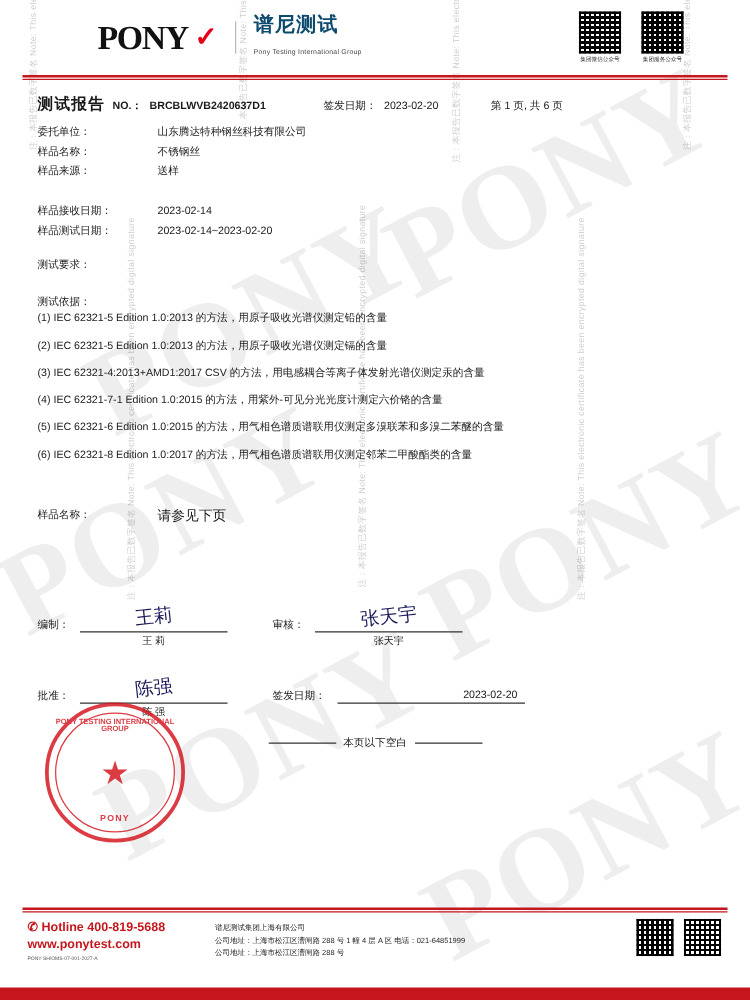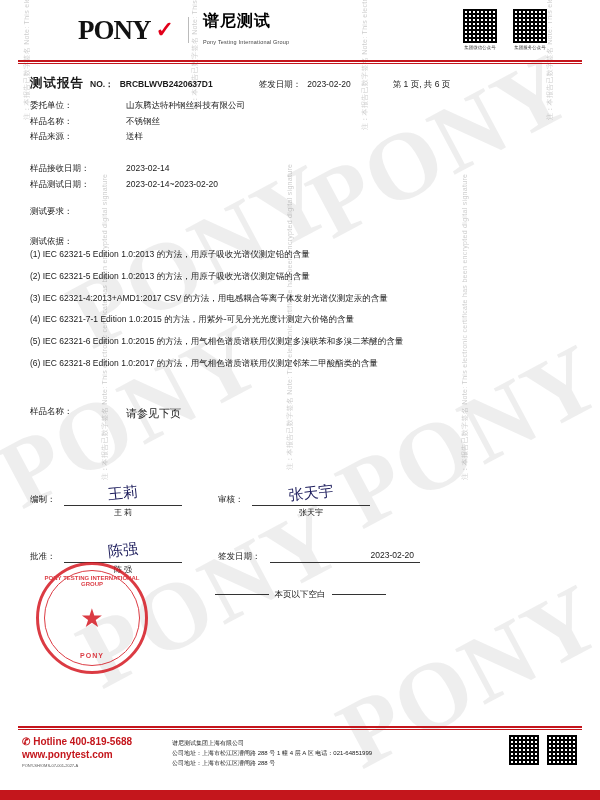--- a/index.html
+++ b/index.html
@@ -73,21 +73,21 @@
   }
   .logo-div {
     width: 1px;
     height: 26px;
     background: #bbb;
     margin: 0 6px;
   }
   .logo-cn {
     font-size: 16px;
     font-weight: bold;
-    color: #000000;
+    color: #0c4a6e;
     letter-spacing: 1px;
     line-height: 1.1;
   }
   .logo-en {
     font-size: 5.5px;
     color: #444;
     letter-spacing: 0.2px;
   }
   .qr-box {
     position: absolute;

